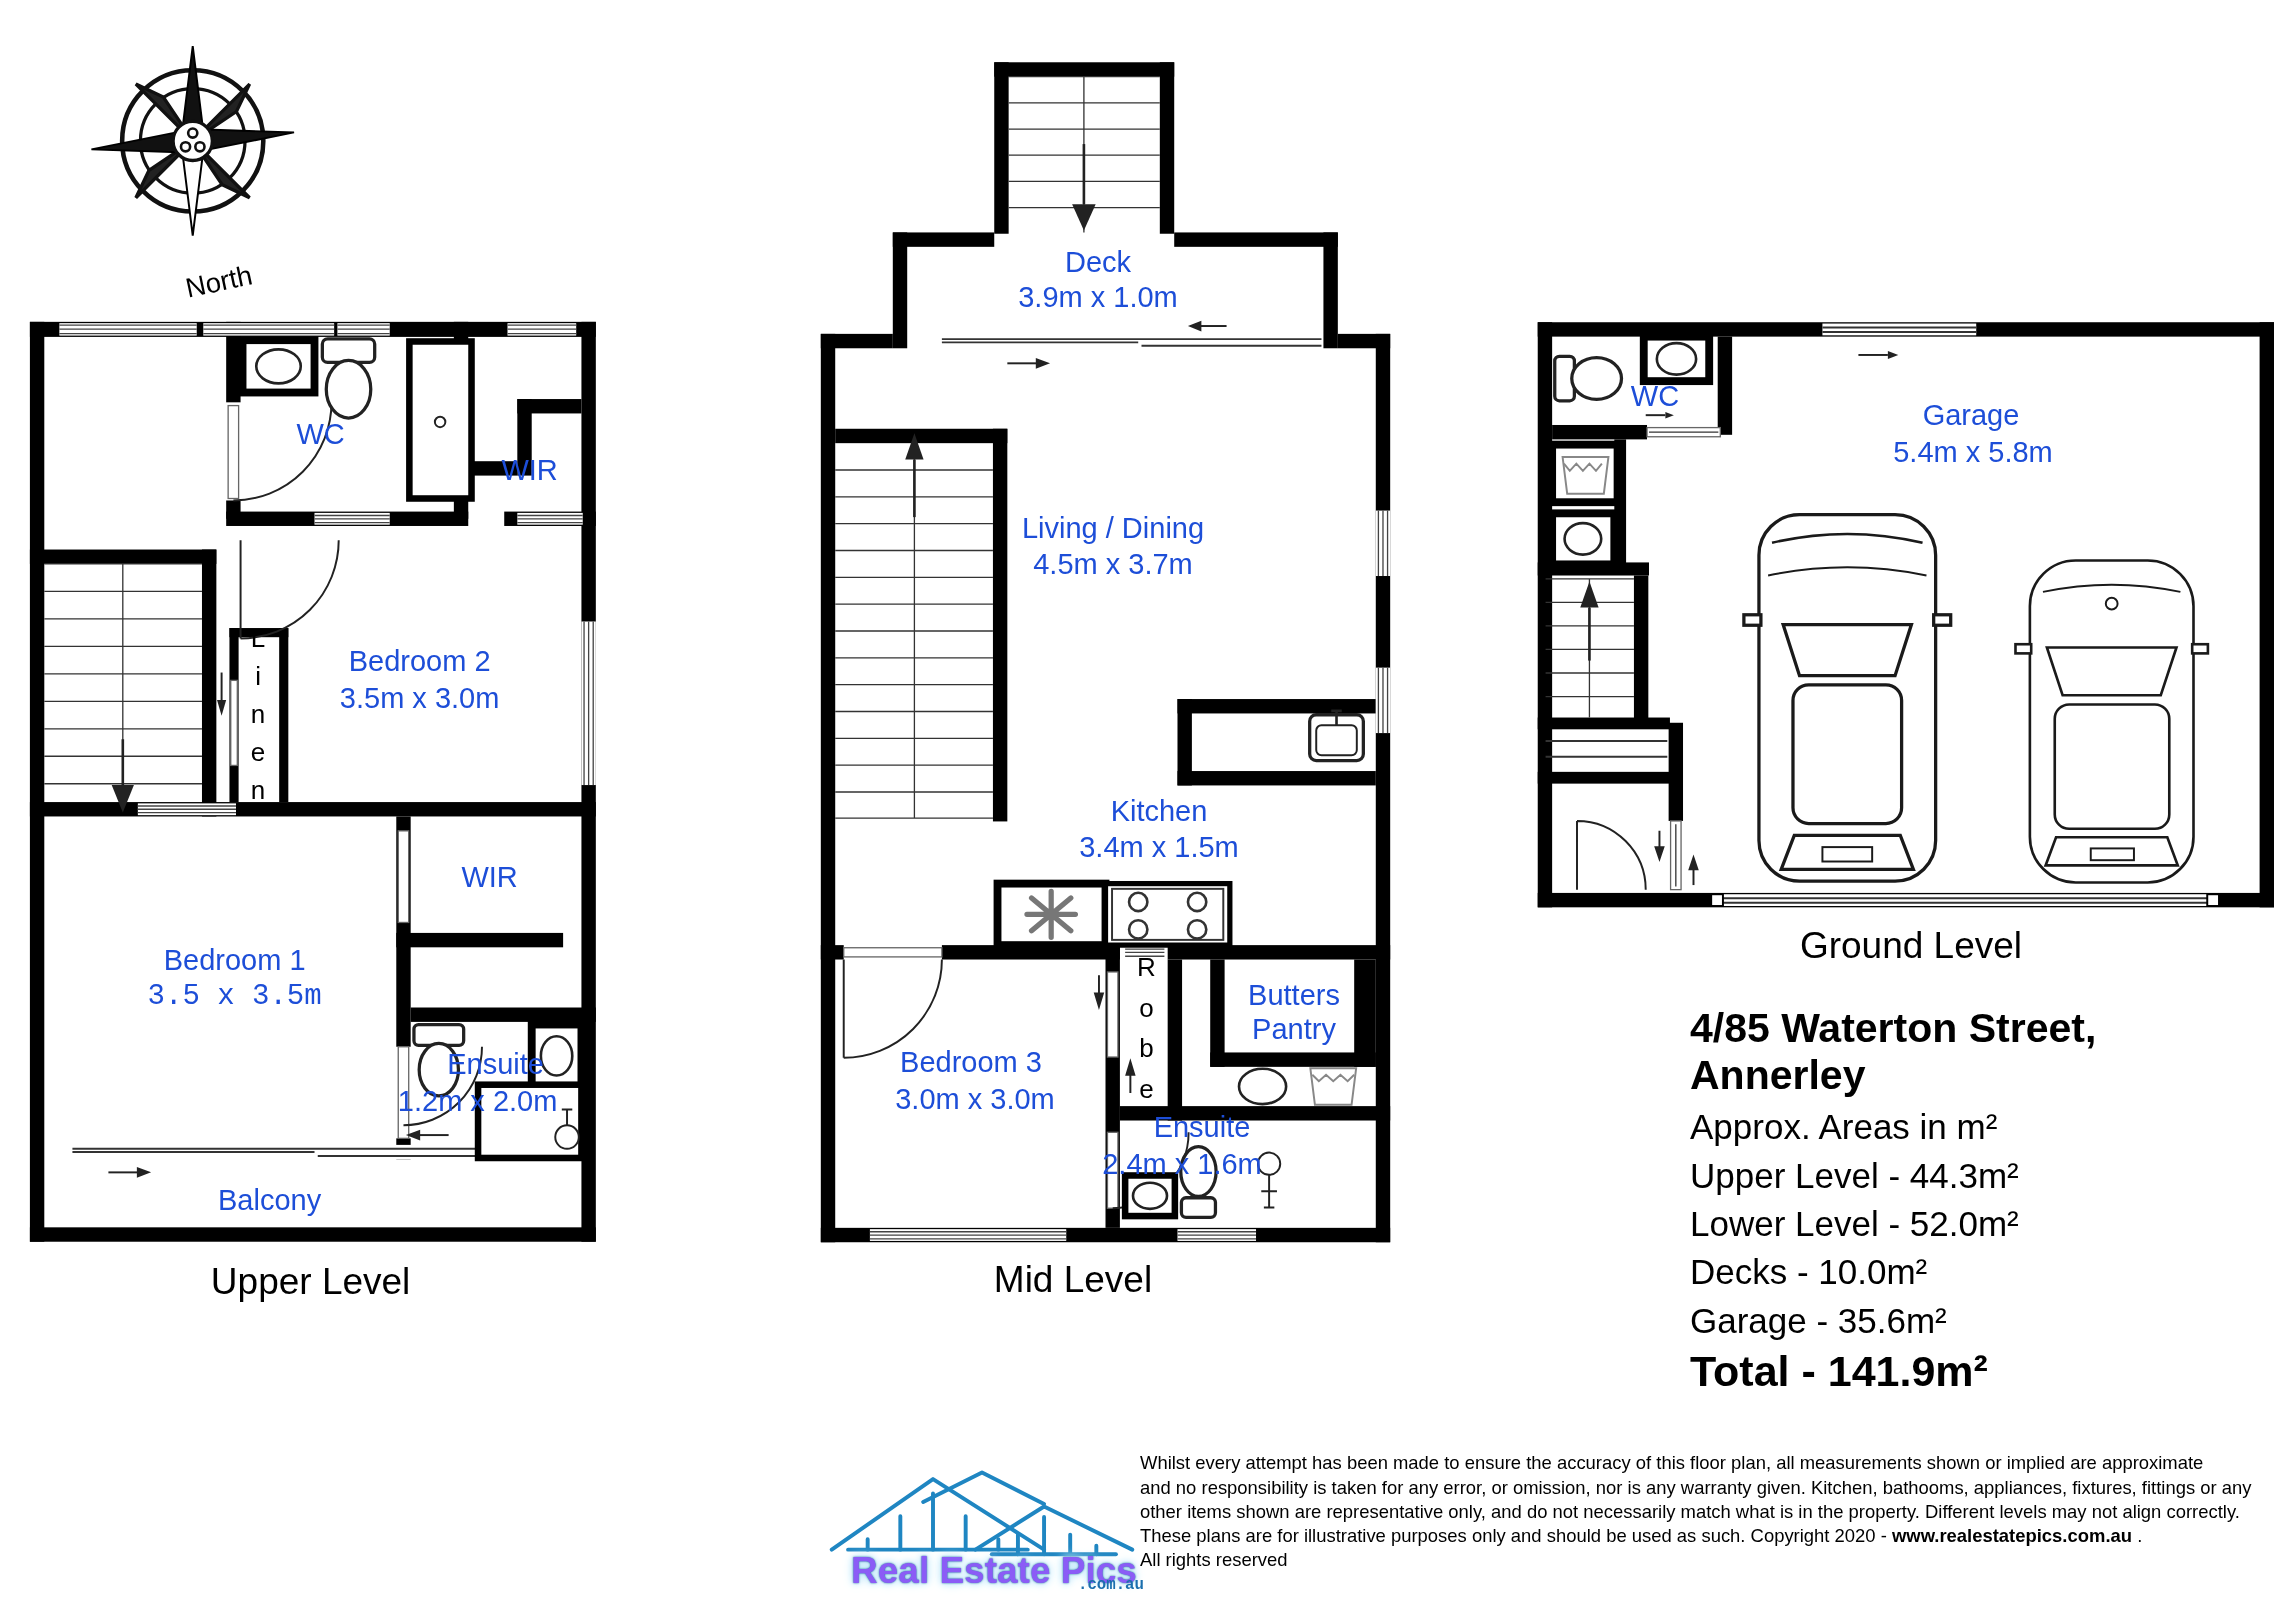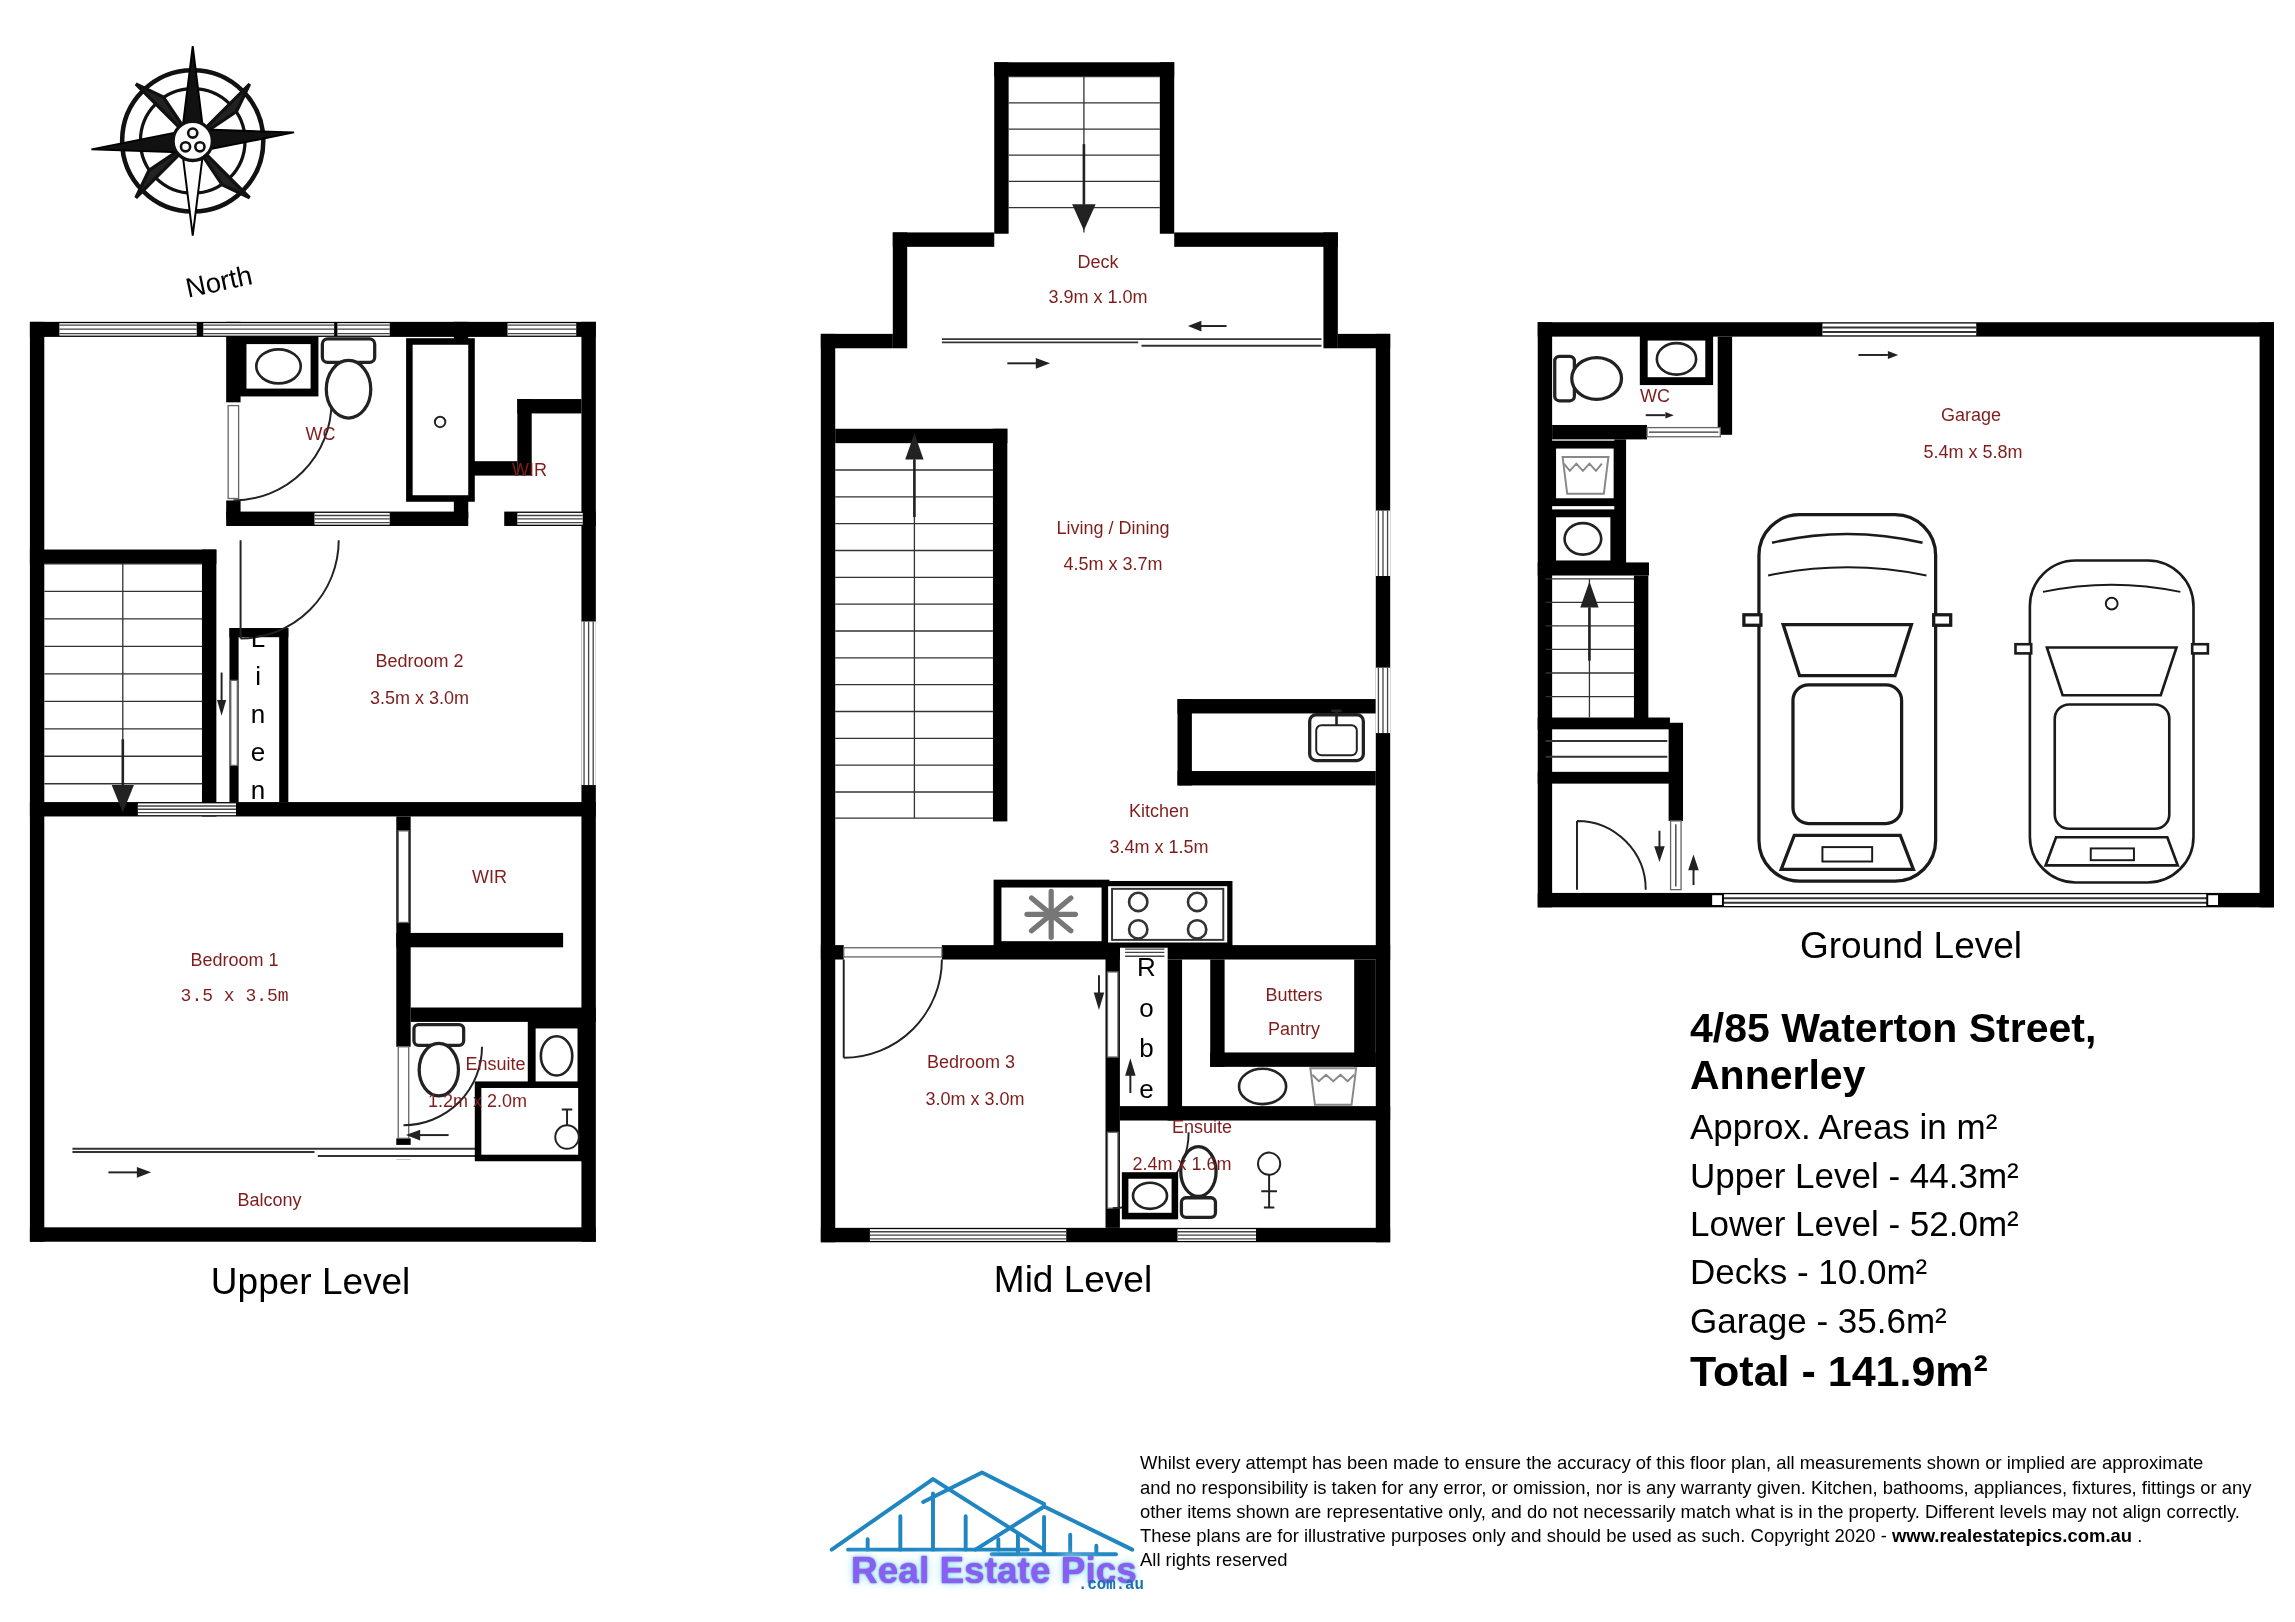--- a/index.html
+++ b/index.html
@@ -1,21 +1,21 @@
 <!DOCTYPE html>
 <html style="font-size:10.5px"><head>
 <meta charset="utf-8">
 <style>
   html,body{margin:0;padding:0;}
   body{width:2295px;height:1623px;background:#fff;position:relative;overflow:hidden;
        font-family:"Liberation Sans", sans-serif;color:#000;}
   .abs{position:absolute;}
   .plan{position:absolute;}
-  .lbl{position:absolute;transform:translate(-50%,-50%);font-size:18px;line-height:1.1;
-       white-space:nowrap;color:#7f1d1d;}
+  .lbl{position:absolute;transform:translate(-50%,-50%);font-size:29px;line-height:1.1;
+       white-space:nowrap;color:#1d4ed8;}
   .vtext{position:absolute;transform:translate(-50%,-50%);writing-mode:vertical-rl;
        text-orientation:upright;font-size:26px;letter-spacing:7.9px;white-space:nowrap;}
   .title{position:absolute;transform:translate(-50%,-50%);font-size:37px;white-space:nowrap;}
   .addr{position:absolute;left:1690px;font-weight:bold;font-size:41px;white-space:nowrap;}
   .area{position:absolute;left:1690px;font-size:35px;white-space:nowrap;}
   .total{position:absolute;left:1690px;font-weight:bold;font-size:43px;white-space:nowrap;}
   .disc{position:absolute;left:1140px;width:1165px;font-size:19px;line-height:24px;
         transform:scaleX(0.97);transform-origin:left top;white-space:nowrap;}
   .north{position:absolute;transform:translate(-50%,-50%) rotate(-12deg);font-size:27.5px;}
   .logo-text{position:absolute;font-weight:bold;font-size:37px;color:#8b5cf6;

